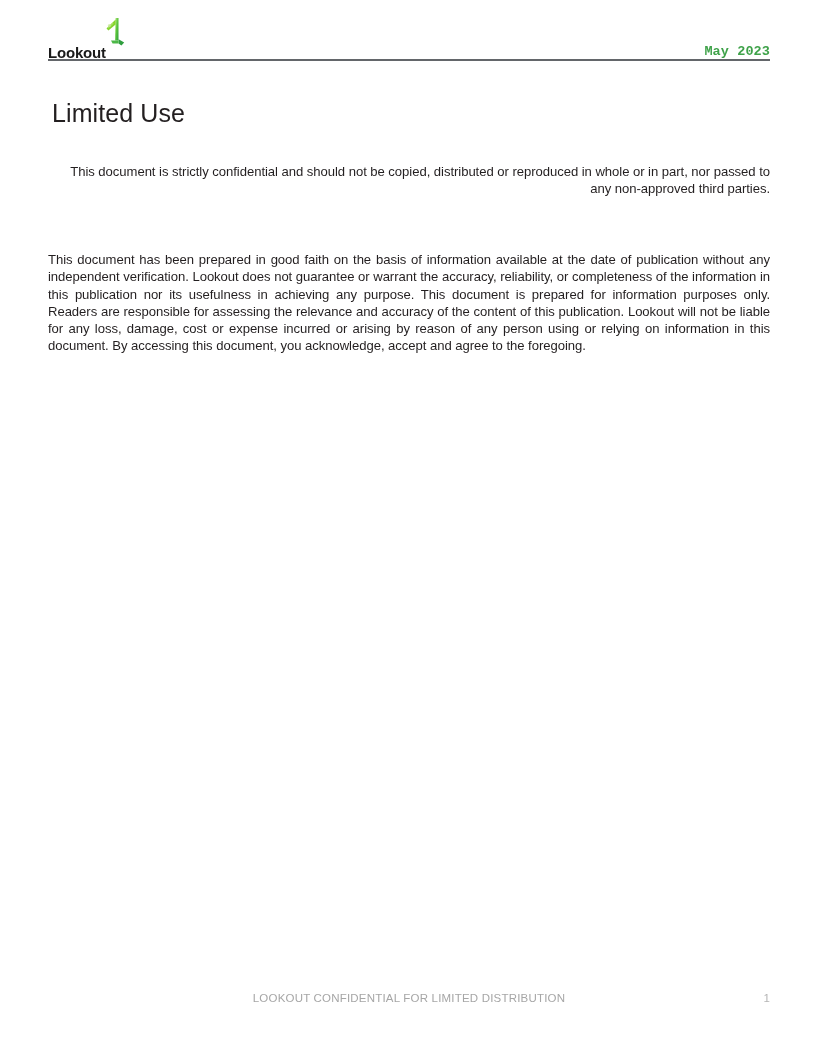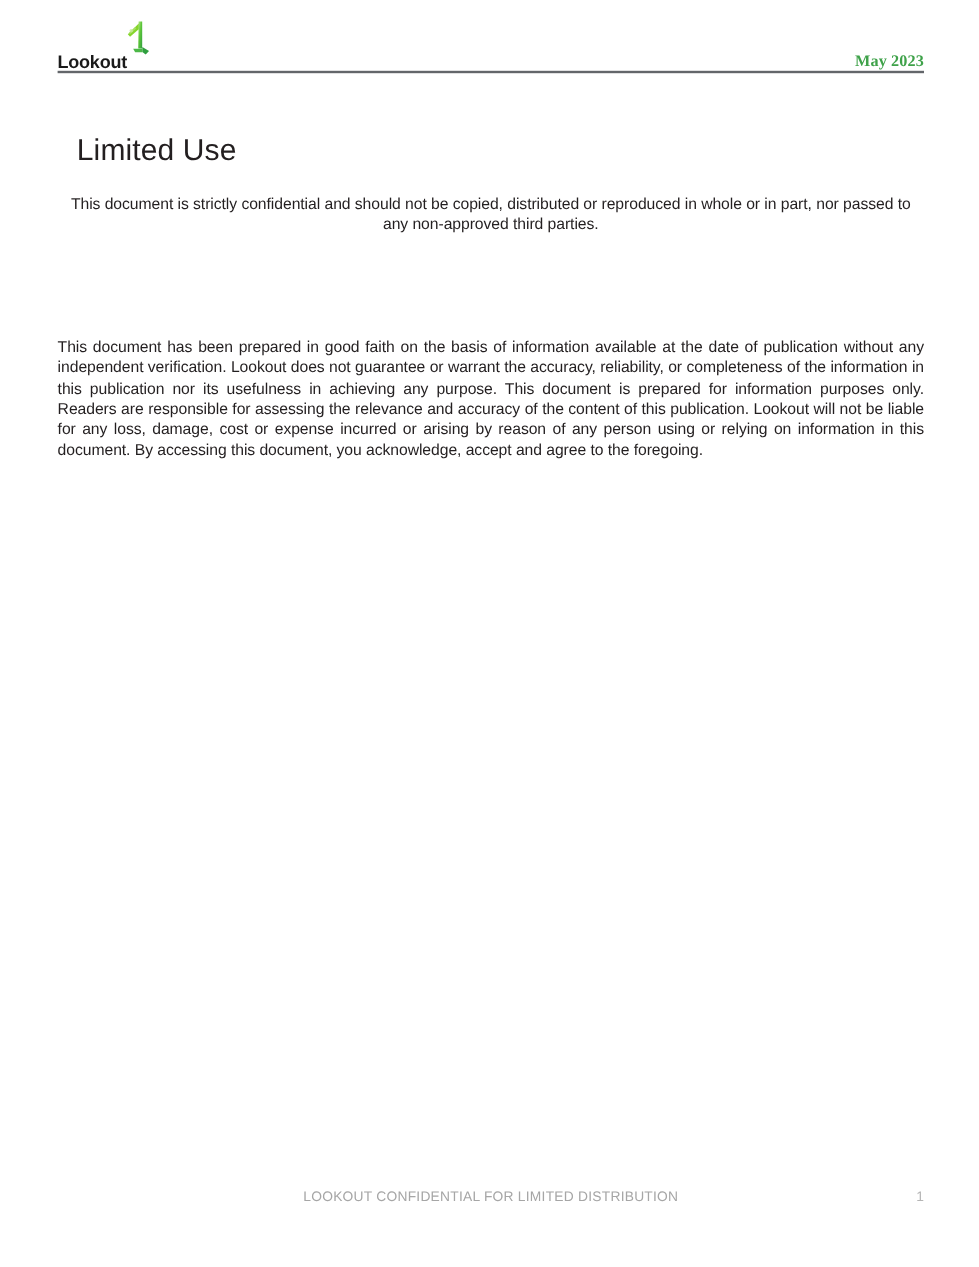--- a/index.html
+++ b/index.html
@@ -57,21 +57,21 @@
     left: 50px;
     top: 0px;
     width: 30px;
     height: 34px;
   }
 
   .header-date {
     position: absolute;
     right: 0;
     bottom: 1px;
-    font-family: Liberation Serif, serif;
+    font-family: Liberation Mono, monospace;
     font-size: 13.5px;
     font-weight: bold;
     color: #3fa24a;
     letter-spacing: 0.1px;
   }
 
   .header-rule {
     position: absolute;
     left: 48px;
     top: 59px;
@@ -88,51 +88,51 @@
     width: 722px;
   }
 
   .section-heading {
     font-family: "Liberation Sans", sans-serif;
     font-size: 25px;
     font-weight: 300;
     color: #231f20;
     letter-spacing: 0.1px;
     line-height: 1.1;
-    margin: 16px;
+    margin: 4px;
   }
 
   .body-text {
     font-family: "Liberation Sans", sans-serif;
     font-size: 13.1px;
     line-height: 17.3px;
     color: #231f20;
     margin: 0;
     letter-spacing: -0.05px;
   }
 
   .section-limited-use {
     position: absolute;
     left: 0;
     top: 0;
     width: 722px;
   }
   .section-limited-use .body-text {
-    margin-top: 21px;
-    text-align: center;
+    margin-top: 35px;
+    text-align: right;
   }
 
   .section-disclaimer {
     position: absolute;
     left: 0;
     top: 145px;
     width: 722px;
   }
   .section-disclaimer .body-text {
-    margin-top: 39px;
+    margin-top: 10px;
     text-align: justify;
     text-justify: inter-word;
   }
 
   
   .footer {
     position: absolute;
     left: 48px;
     bottom: 48px;
     width: 722px;

